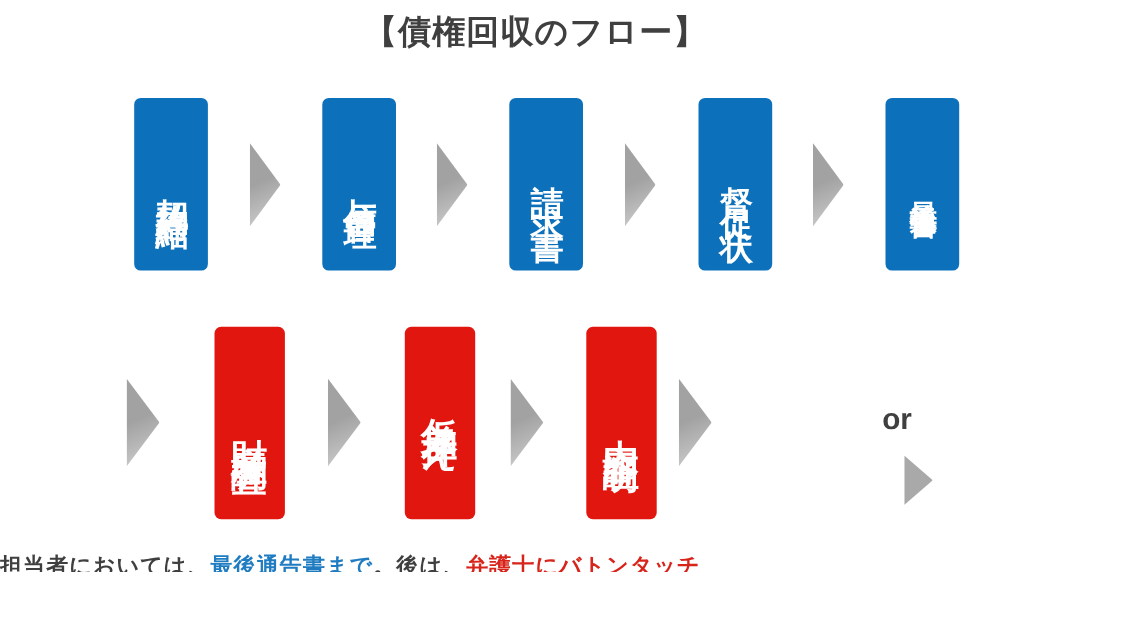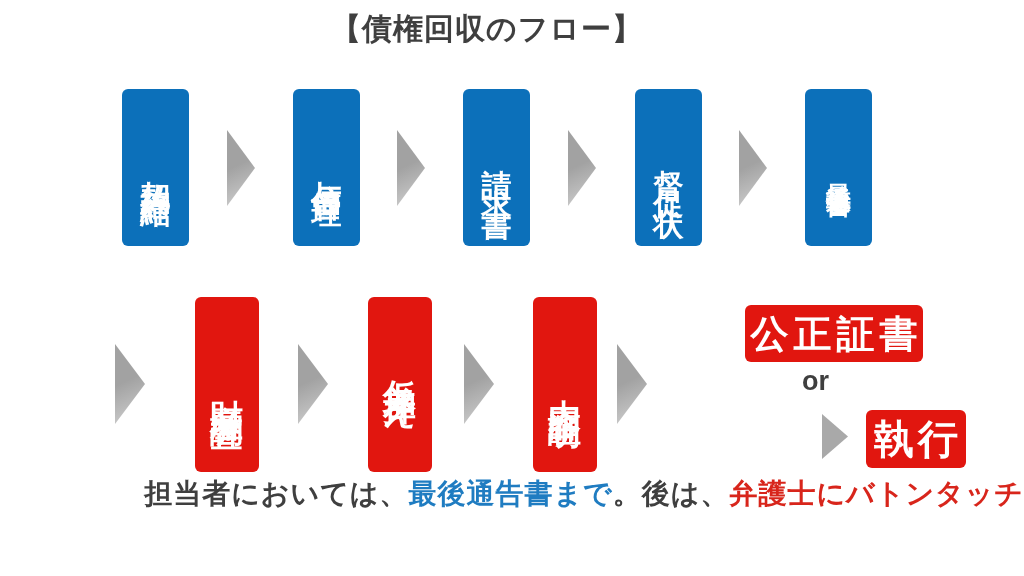--- a/index.html
+++ b/index.html
@@ -104,25 +104,25 @@
   .ar2 { top: 344px; width: 30px; height: 80px; }
   .a20 { left: 115px; }
   .a21 { left: 298px; }
   .a22 { left: 464px; }
   .a23 { left: 617px; }
 
   .a-small { left: 822px; top: 414px; width: 26px; height: 45px; background: var(--arrow-gray); }
 
   .footer {
     position: absolute;
-    top: 475px;
+    top: 501px;
     left: 0;
     width: 1024px;
-    text-align: right;
-    font-size: 28px;
+    text-align: left;
+    font-size: 20px;
     font-weight: 600;
     letter-spacing: 1px;
     color: var(--text-dark);
     white-space: nowrap;
   }
   .t-blue { color: var(--text-blue); }
   .t-red  { color: var(--text-red); }
 </style>
 </head>
 <body>
@@ -142,22 +142,20 @@
   <div class="vbox blue r1 b5">最後通告書</div>
 
   <div class="arrow ar2 a20"></div>
   <div class="vbox red r2 c1">財産調査</div>
   <div class="arrow ar2 a21"></div>
   <div class="vbox red r2 c2">仮差押え</div>
   <div class="arrow ar2 a22"></div>
   <div class="vbox red r2 c3">内容証明</div>
   <div class="arrow ar2 a23"></div>
 
-  <div class="hbox notarized">公正証書</div>
   <div class="or-label">or</div>
   <div class="arrow a-small"></div>
-  <div class="hbox execution">執行</div>
 
   <div class="footer">
     <span>担当者においては、</span><span class="t-blue">最後通告書まで</span><span>。後は、</span><span class="t-red">弁護士にバトンタッチ</span>
   </div>
 
 </div>
 
 </body></html>

